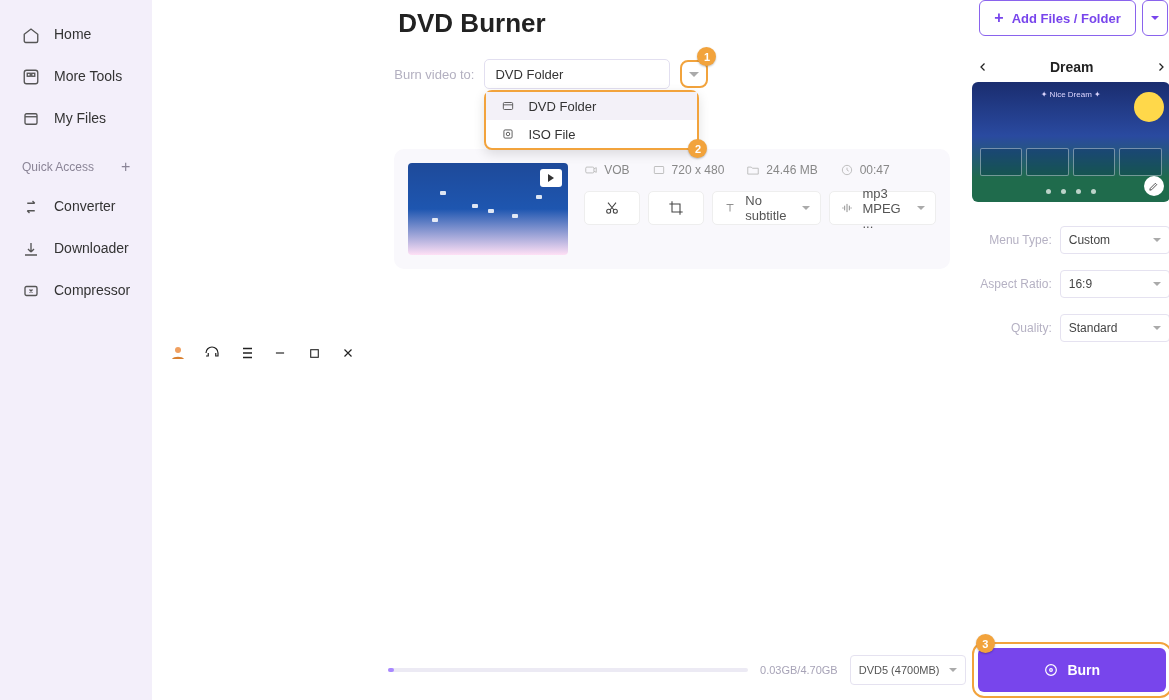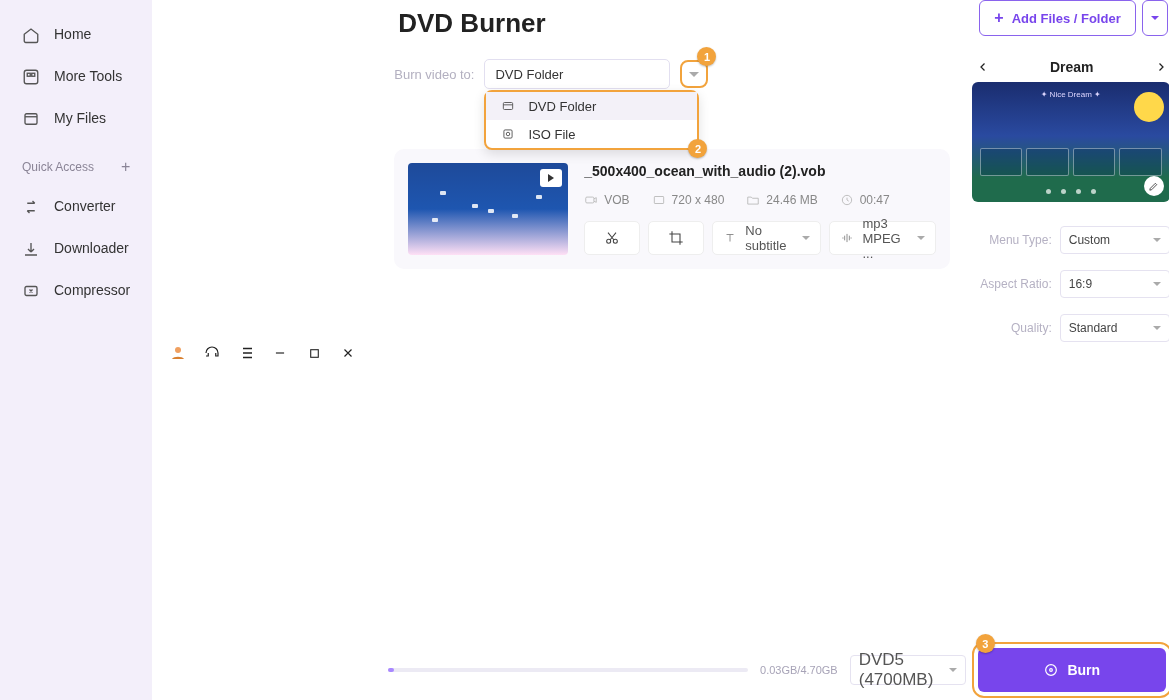--- a/index.html
+++ b/index.html
@@ -83,21 +83,21 @@
 .frow { display: flex; align-items: center; justify-content: flex-end; gap: 8px; }
 .flabel { color: #b5b1c3; font-size: 12px; text-align: right; flex: 1; }
 .fselect { width: 110px; height: 28px; border: 1px solid #e5e2f0; border-radius: 4px; display: flex; align-items: center; padding: 12px 8px; font-size: 12px; color: #444; background: #fff; cursor: pointer; }
 .fselect .spacer { flex: 1; }
 .ftext { width: 110px; height: 28px; border: 1px solid #e5e2f0; border-radius: 4px; padding: 0 8px; font-size: 12px; }
 
 .footer { position: absolute; left: 216px; right: 0; bottom: 0; height: 60px; display: flex; align-items: center; padding: 0 16px 0 20px; gap: 12px; }
 .prog { flex: 1; height: 4px; background: #eceaf4; border-radius: 2px; position: relative; }
 .prog-fill { position: absolute; left: 0; top: 0; bottom: 0; width: 1.5%; background: #a988ff; border-radius: 2px; }
 .prog-text { font-size: 11px; color: #a7a3b7; }
-.disc-select { width: 116px; height: 30px; border: 1px solid #e5e2f0; border-radius: 4px; display: flex; align-items: center; padding: 0 8px; font-size: 17px; color: #555; cursor: pointer; }
+.disc-select { width: 116px; height: 30px; border: 1px solid #e5e2f0; border-radius: 4px; display: flex; align-items: center; padding: 0 8px; font-size: 11px; color: #555; cursor: pointer; }
 .disc-select .spacer { flex: 1; }
 .burn-wrap { position: relative; }
 .burn-btn { width: 188px; height: 44px; background: #7845ec; color: #fff; border: none; border-radius: 6px; font-size: 14px; font-weight: 600; display: flex; align-items: center; justify-content: center; gap: 8px; cursor: pointer; }
 .burn-ring { position: absolute; inset: -6px; border: 2.5px solid #f2a33c; border-radius: 12px; pointer-events: none; }
 .badge-3 { top: -14px; left: -2px; }
 
 svg { display: block; }
 </style>
 </head>
 <body>
@@ -244,21 +244,20 @@
           <div class="specks">
             <div class="speck" style="top:30%;left:20%"></div>
             <div class="speck" style="top:45%;left:40%"></div>
             <div class="speck" style="top:55%;left:65%"></div>
             <div class="speck" style="top:35%;left:80%"></div>
             <div class="speck" style="top:60%;left:15%"></div>
             <div class="speck" style="top:50%;left:50%"></div>
           </div>
         </div>
         <div class="filemeta">
-          <div class="fname">_500x400_ocean_with_audio (2).vob</div>
           <div class="info-row">
             <div class="info-item">
                 <span class="info-icon">
                   <svg width="14" height="14" viewBox="0 0 24 24" stroke="#bbb" stroke-width="1.6" fill="none">
                     <rect x="3" y="7" width="14" height="10" rx="2"></rect>
                     <path d="M17 10l4-2v8l-4-2"></path>
                   </svg>
                 </span>
                 <span>VOB</span>
               </div>

